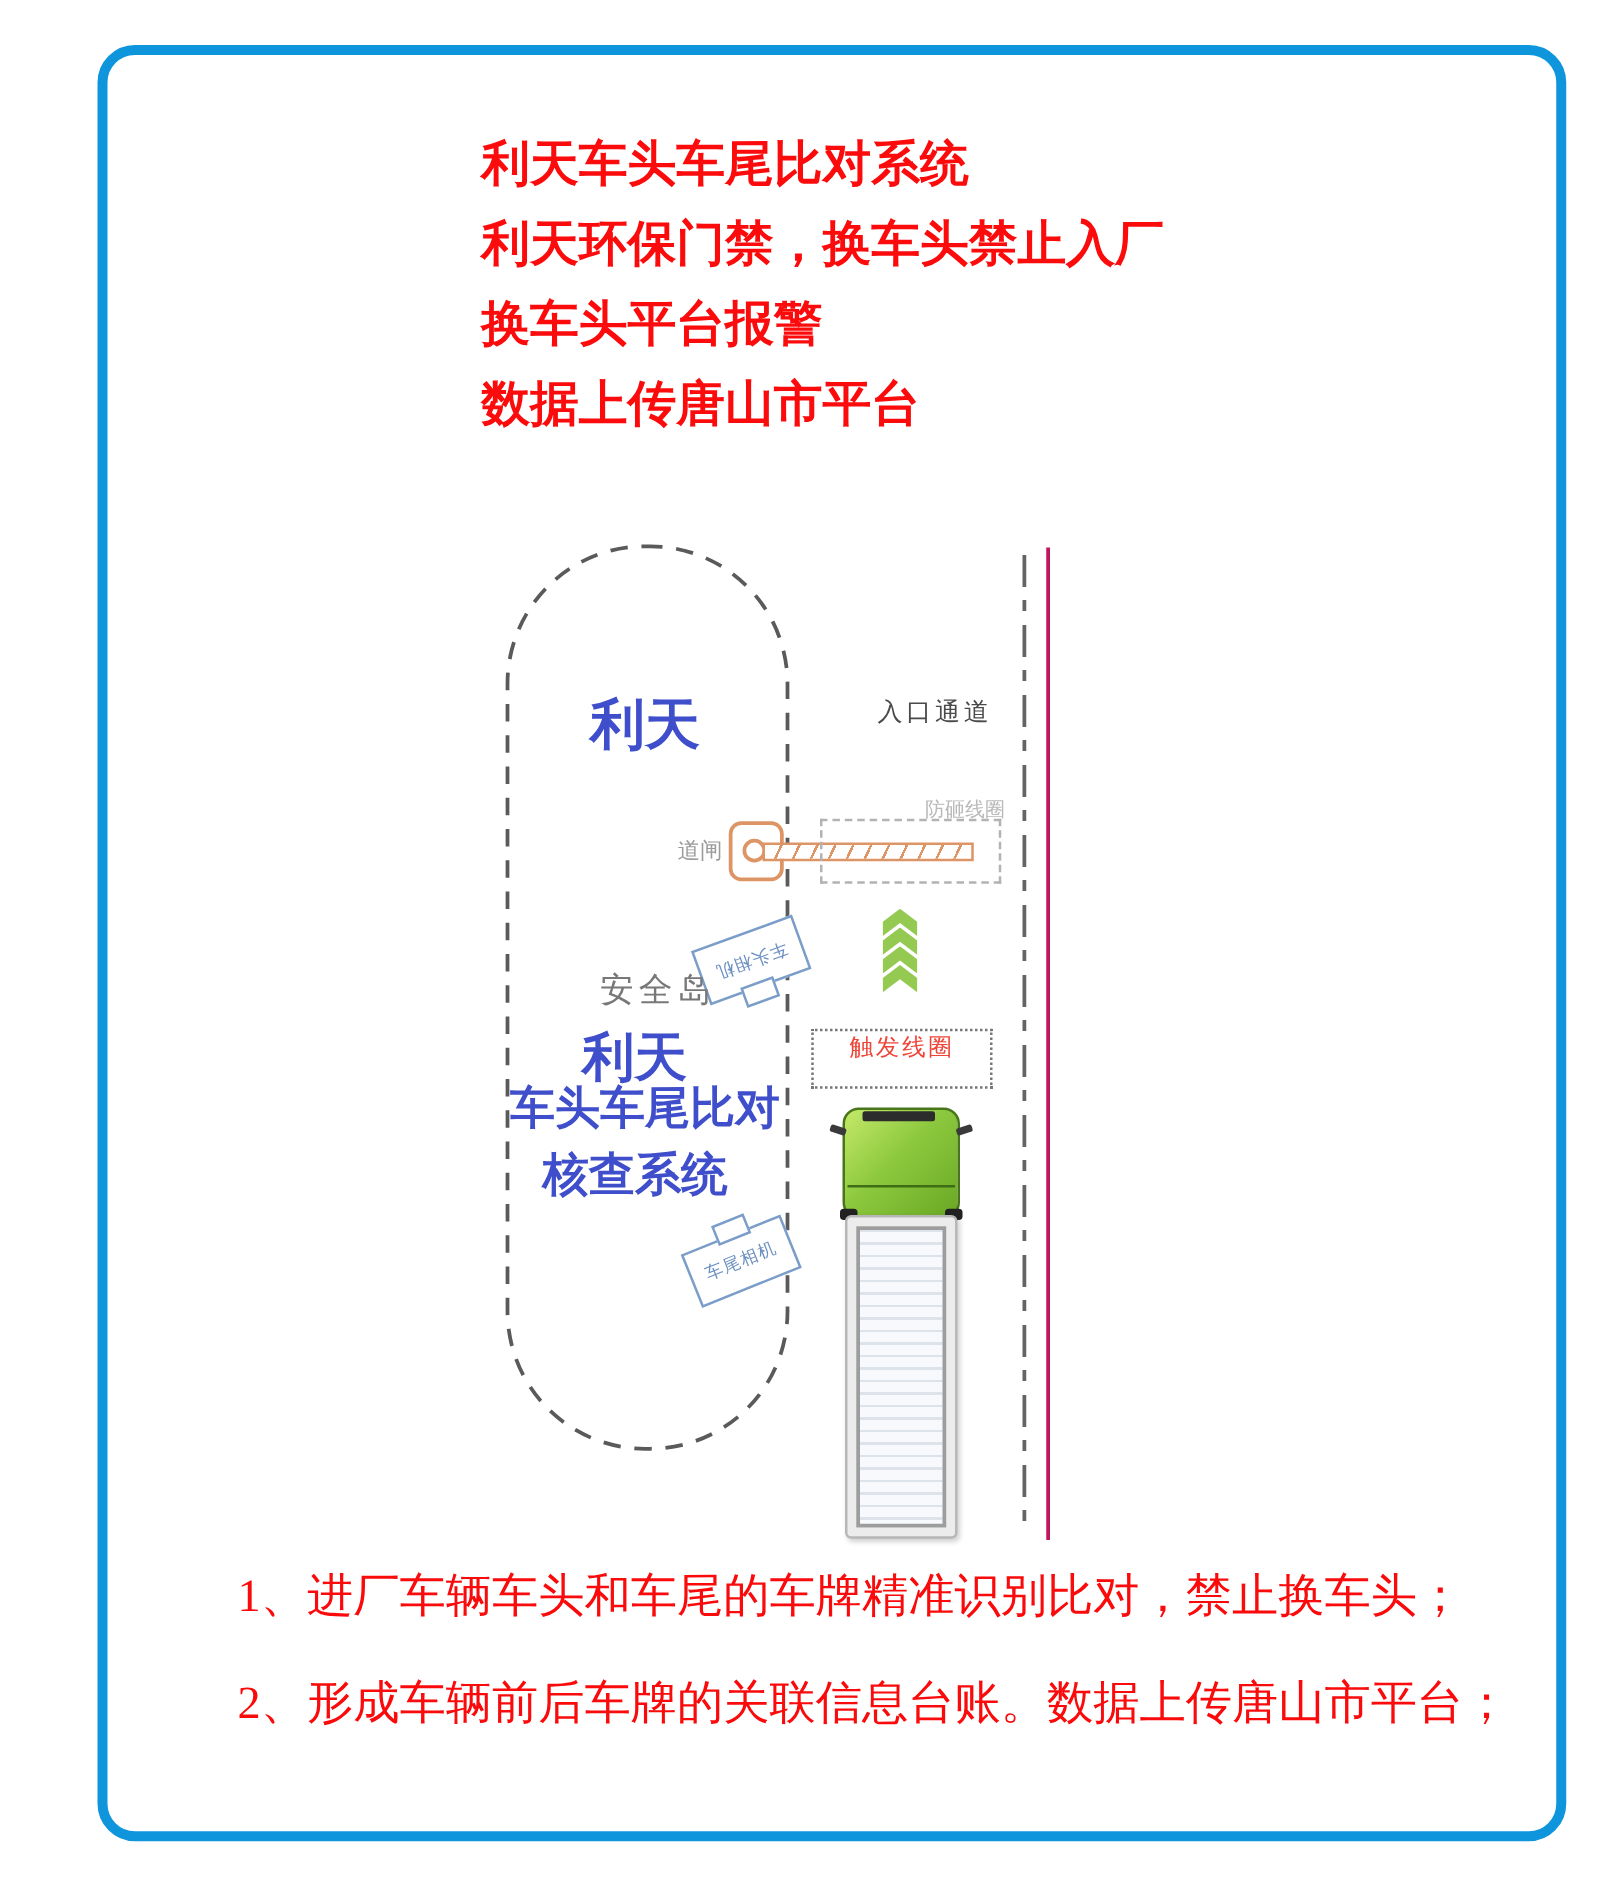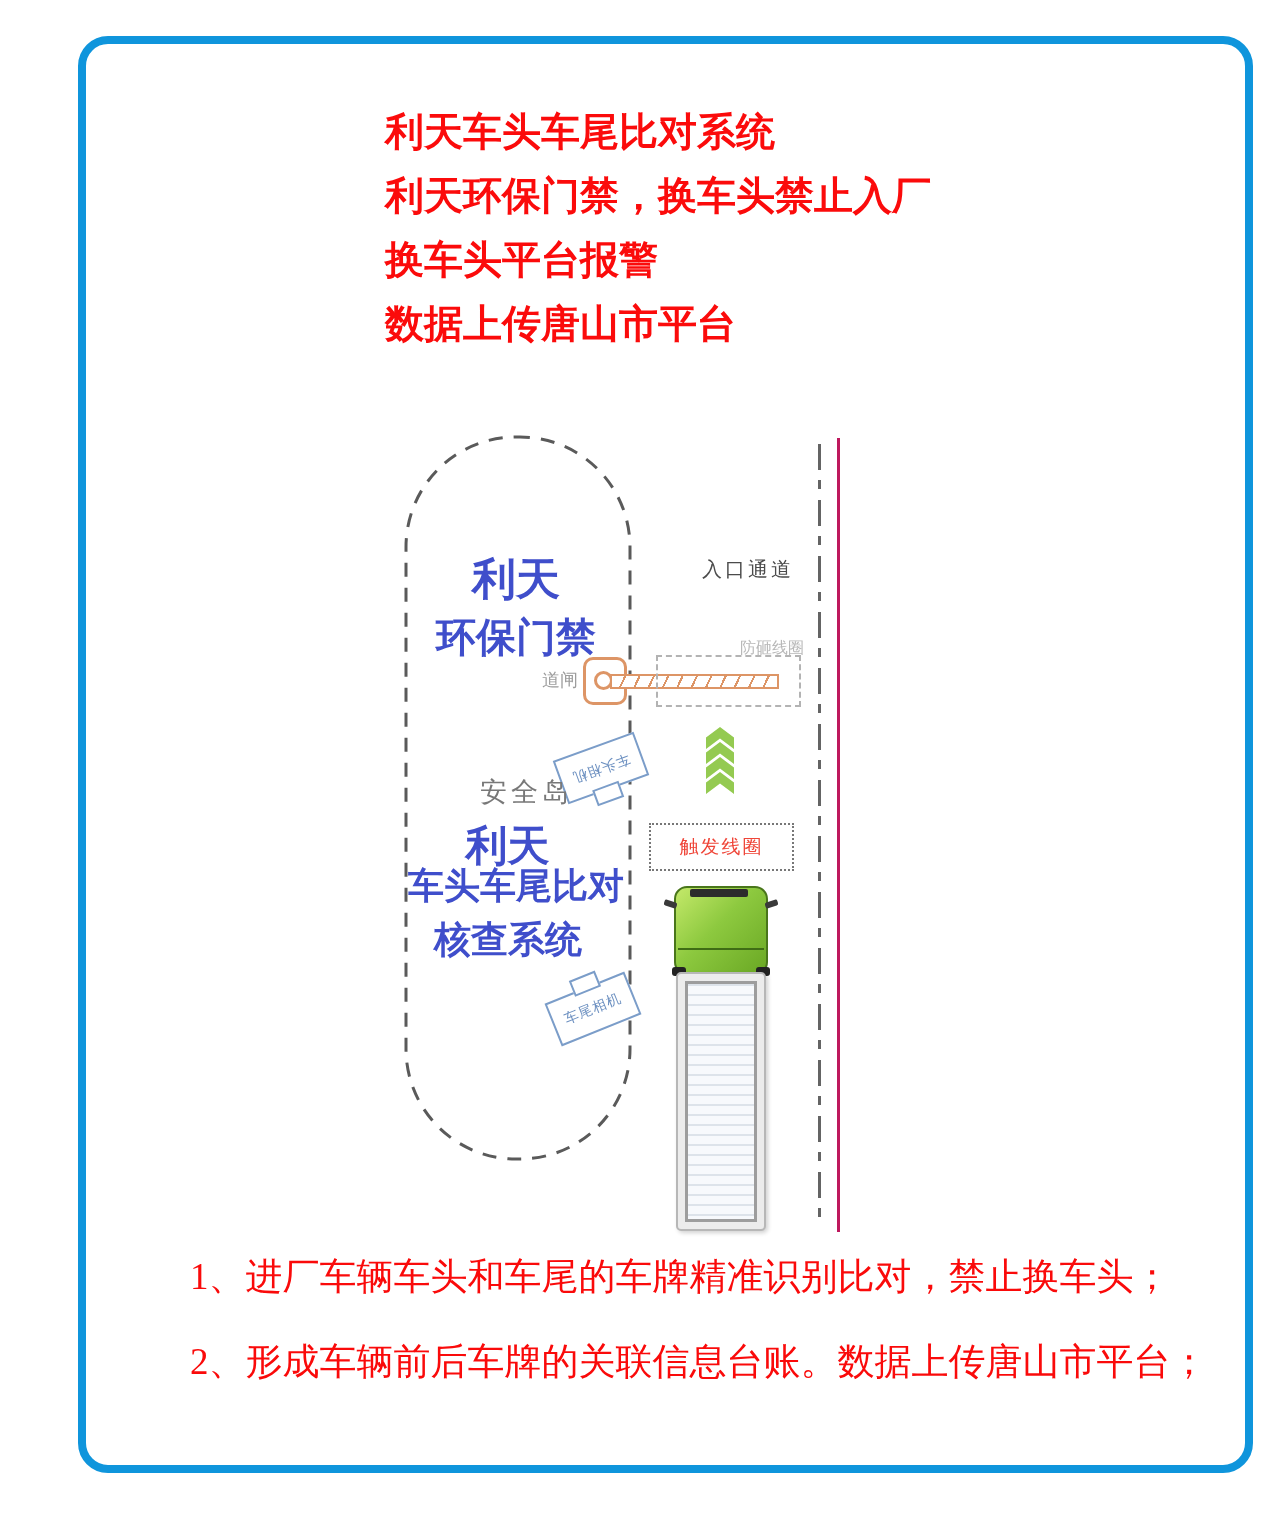--- a/index.html
+++ b/index.html
@@ -41,21 +41,21 @@
   .barrier-pivot{position:absolute;left:204px;top:233px;width:13px;height:13px;
                  border:3px solid #dd9566;border-radius:50%;background:#fff;}
   .barrier-arm{position:absolute;left:220px;top:236px;width:165px;height:11px;
                border:2px solid #dd9566;background:
                repeating-linear-gradient(115deg,#ffffff 0 11px,#dd9566 11px 13px);}
   .antismash-box{position:absolute;left:266px;top:217px;width:141px;height:48px;
                  border:2px dashed #b3b3b3;}
 
   
   .trigger-box{position:absolute;left:259px;top:385px;width:141px;height:44px;
-               border:2px dotted #777;display:flex;align-items:center;justify-content:center;}
+               border:2px dotted #777;display:flex;align-items:flex-start;justify-content:center;}
   .trigger-box span{color:#ef4538;font-size:19px;letter-spacing:2px;}
 
   
   .chevrons{position:absolute;left:316px;top:289px;width:28px;}
   .chev{width:28px;height:22px;background:#94ca51;margin-top:-7px;
         clip-path:polygon(50% 0,100% 48%,100% 100%,50% 52%,0 100%,0 48%);}
   .chev:first-child{margin-top:0;}
 
   
   .sign{position:absolute;width:82px;height:42px;border:2px solid #7b9dc9;background:#fff;
@@ -111,21 +111,20 @@
   <div>数据上传唐山市平台</div>
 </div>
 
 <div class="diagram">
 
   <svg class="island-svg" width="232" height="730">
     <rect x="3" y="3" width="224" height="722" rx="110" ry="110" fill="none" stroke="#5a5a5a" stroke-width="3" stroke-dasharray="14 11"></rect>
   </svg>
 
   <div class="blue-big gate-t1">利天</div>
-  <div class="blue-big gate-t2">环保门禁</div>
 
   <div class="gray-serif entrance">入口通道</div>
 
   <div class="gray-serif barrier-label">道闸</div>
   <div class="barrier-box"></div>
   <div class="barrier-pivot"></div>
   <div class="barrier-arm"></div>
   <div class="antismash-box"></div>
   <div class="gray-serif antismash-label">防砸线圈</div>
 

